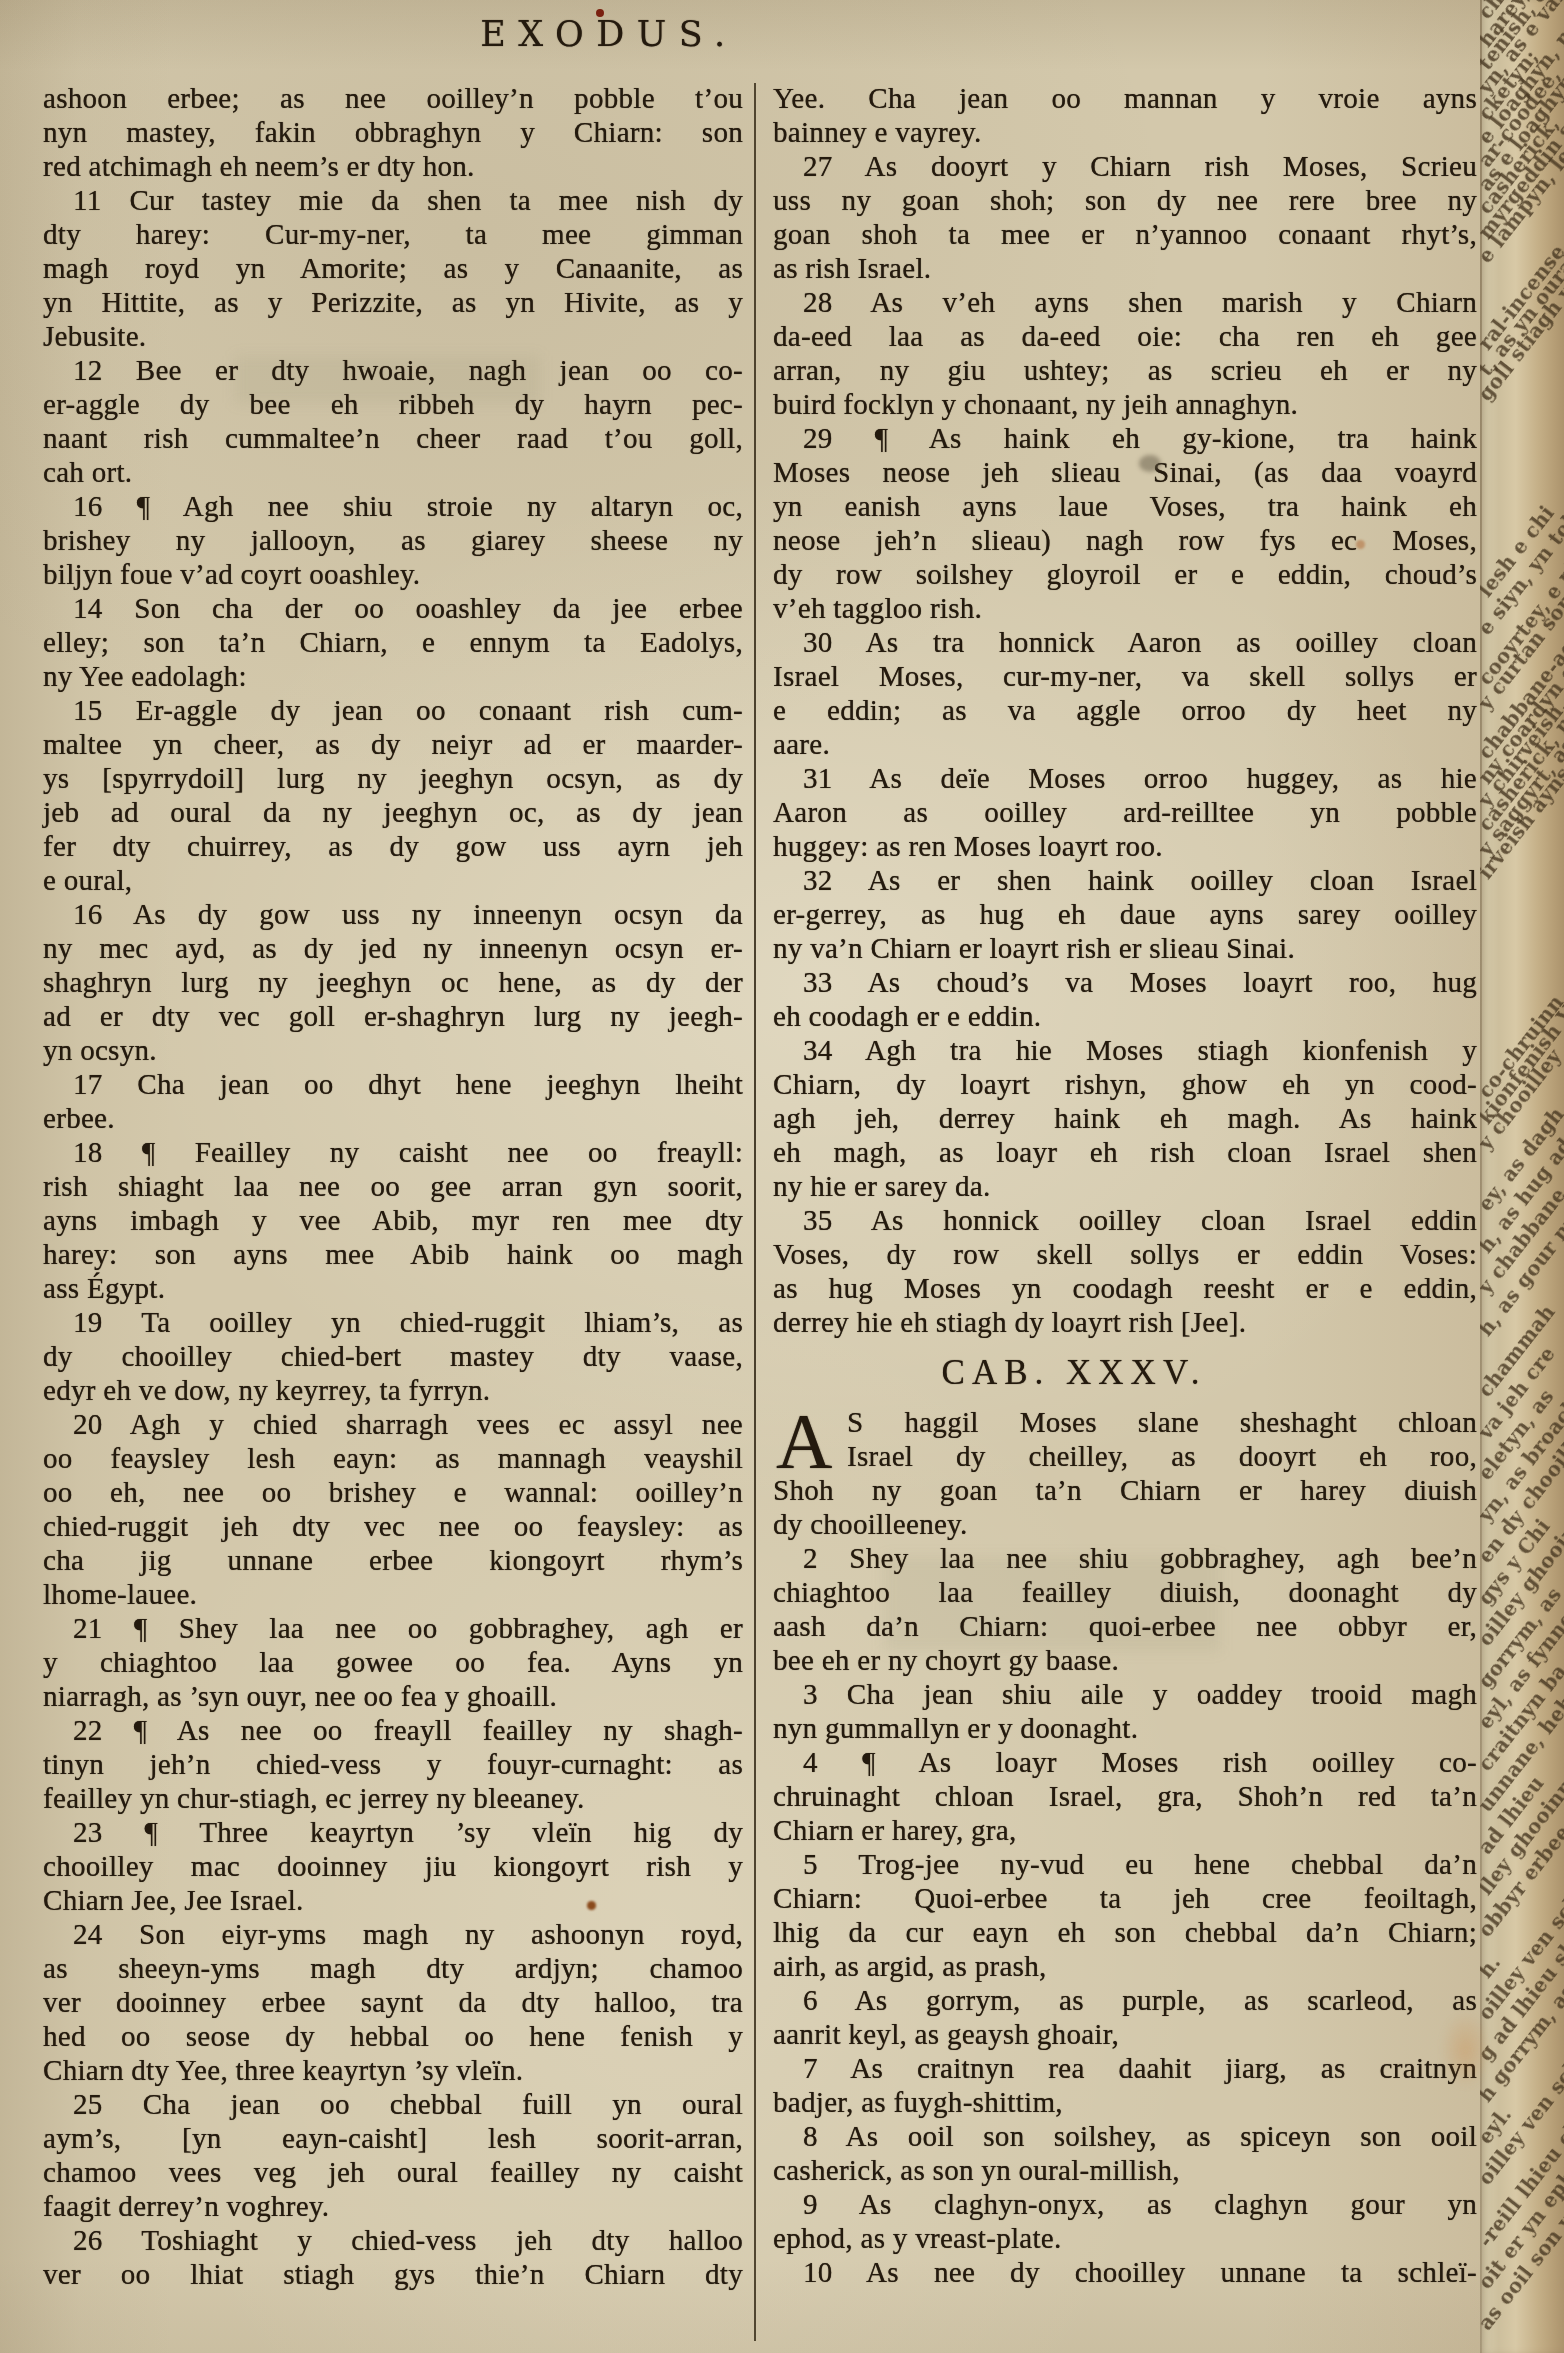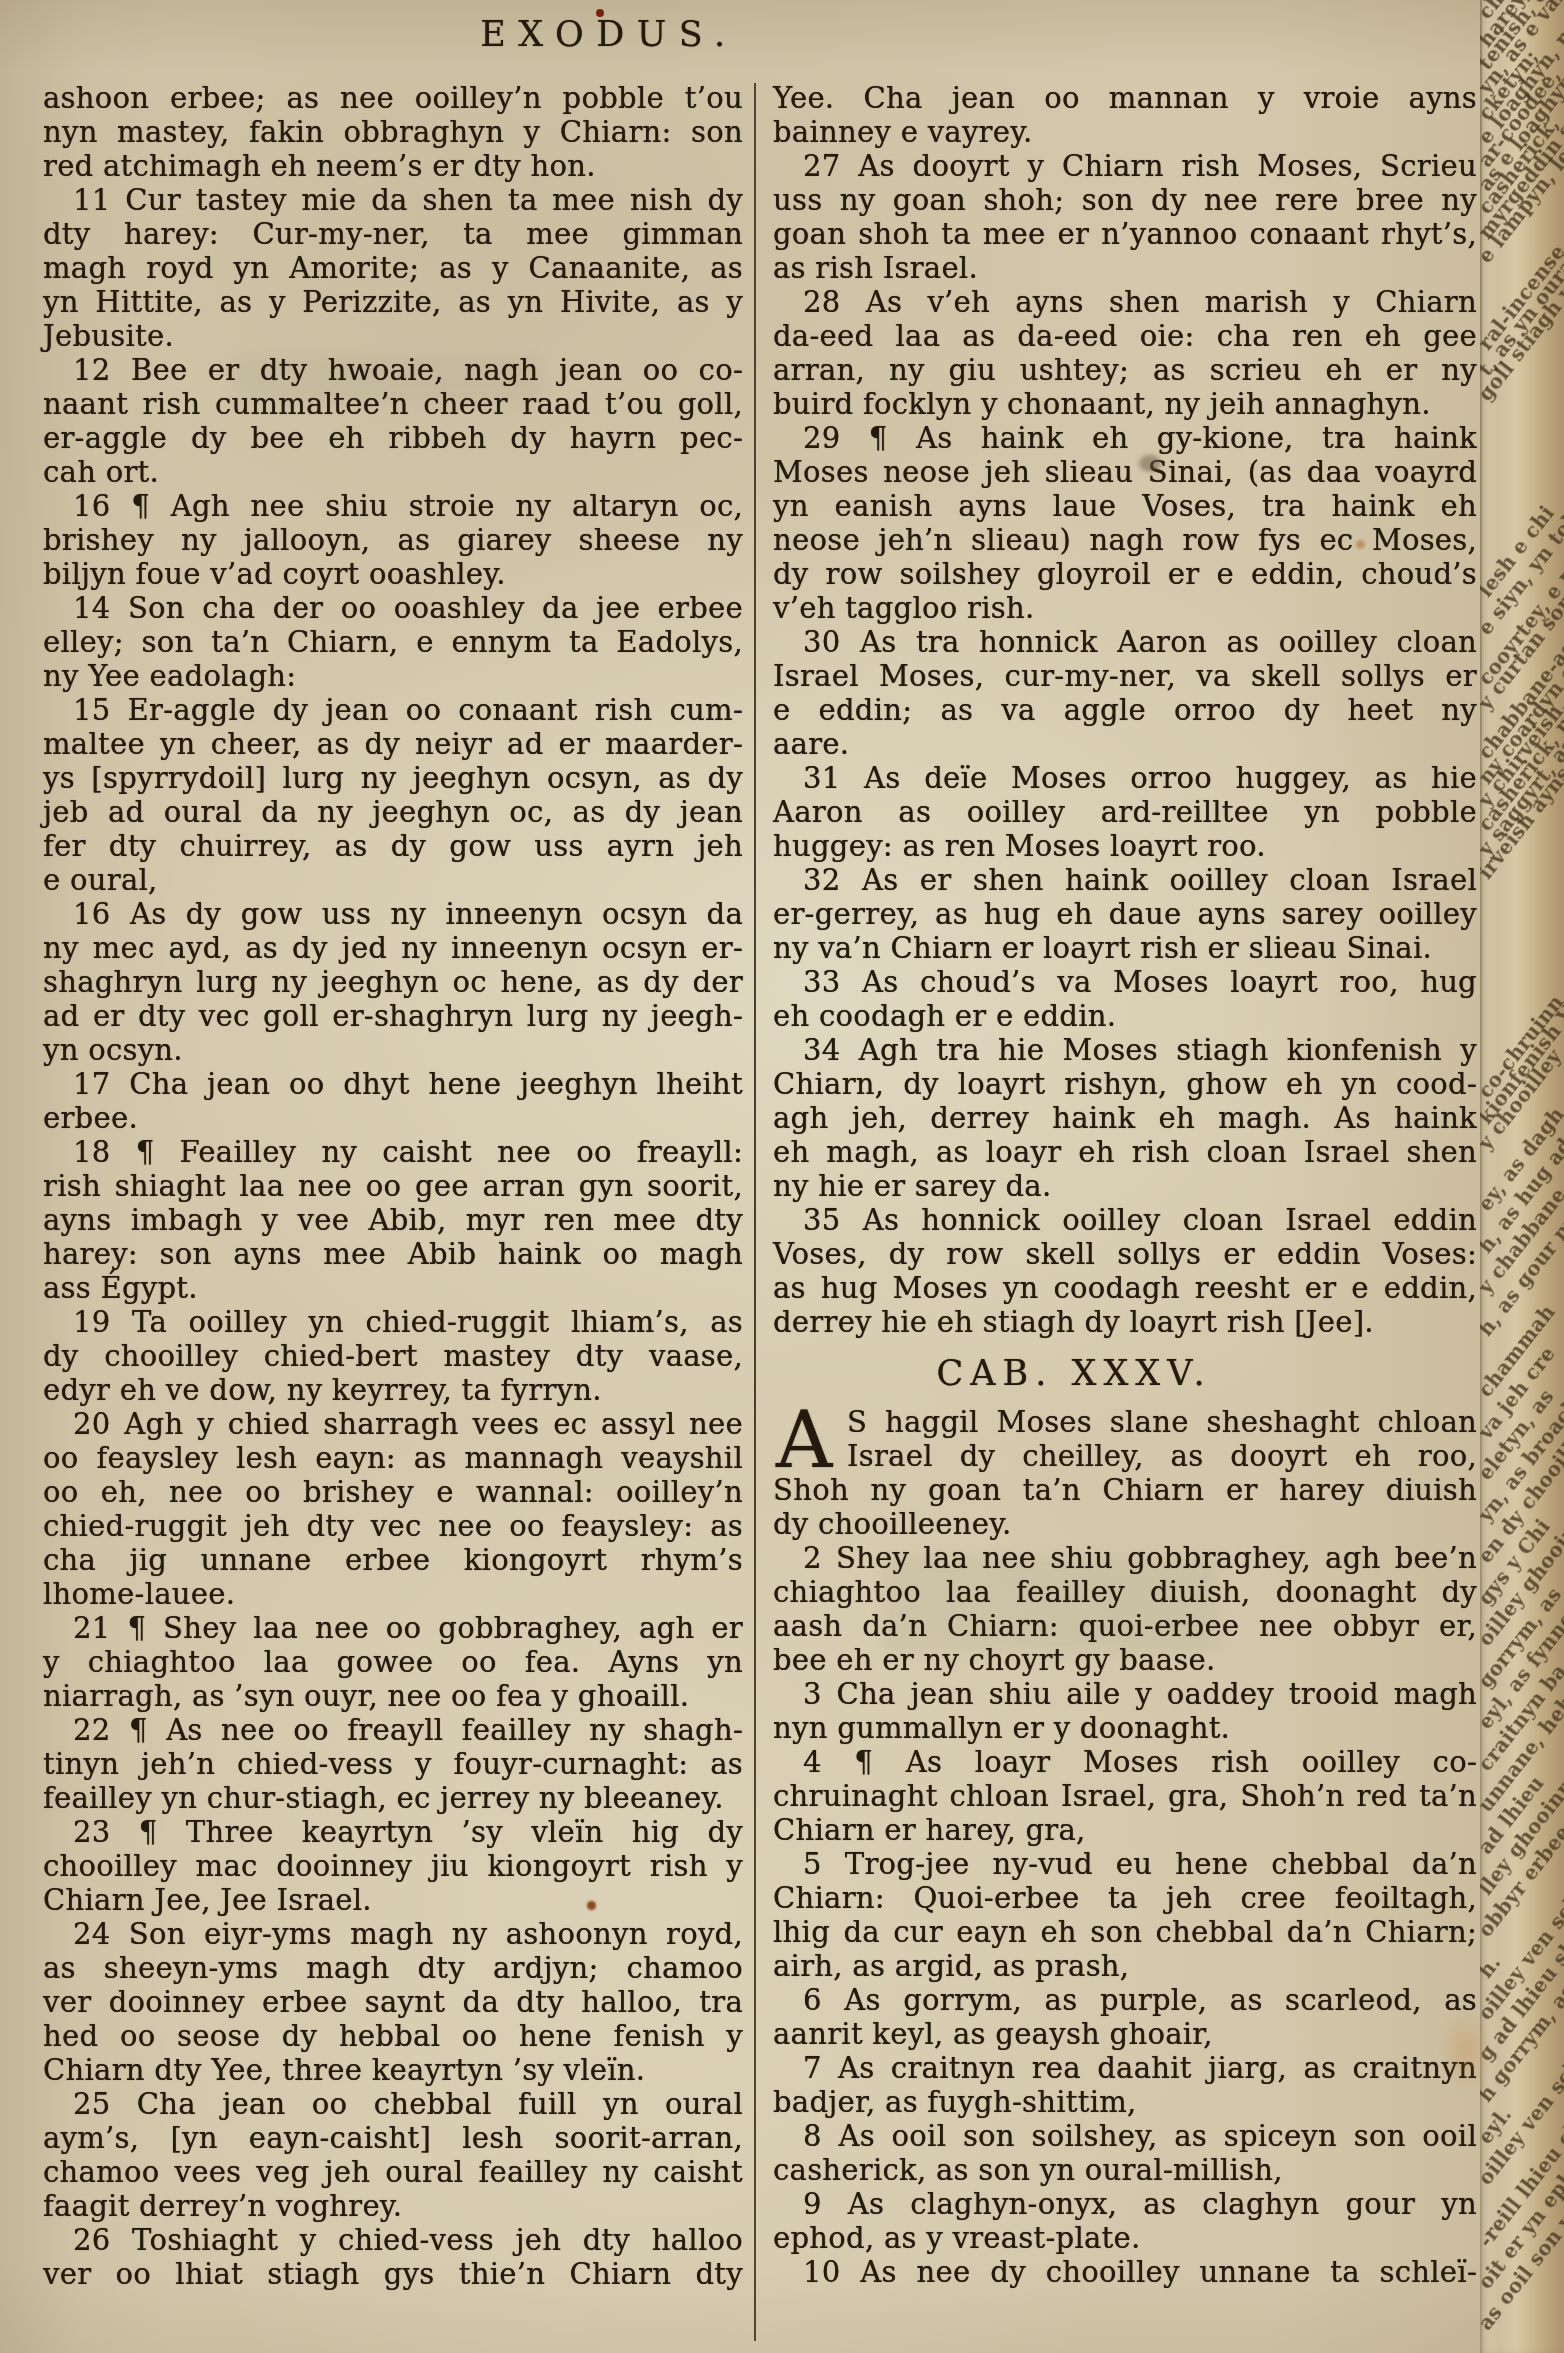--- a/index.html
+++ b/index.html
@@ -15,21 +15,21 @@
       linear-gradient(90deg, rgba(130,110,75,0.20) 0%, rgba(130,110,75,0.05) 5%, rgba(0,0,0,0) 11%, rgba(0,0,0,0) 80%, rgba(150,115,70,0.10) 91%, rgba(150,115,70,0.20) 100%),
       linear-gradient(180deg, rgba(120,100,65,0.16) 0%, rgba(0,0,0,0) 3%, rgba(0,0,0,0) 96%, rgba(140,120,85,0.12) 100%);
     color:#241a0e;
     padding-left:12px;
   }
   .header{
     position:absolute;top:14px;left:0;width:1218px;height:44px;
     text-align:center;font-size:35px;letter-spacing:12.5px;
     color:#241a0e;text-shadow:0 0 1.1px rgba(36,26,14,.75);
   }
-  .col{position:absolute;top:81px;}
+  .col{position:absolute;top:81px;font-family:Liberation Serif, serif;}
   .col.left{left:43px;width:700px;}
   .col.right{left:773px;width:704px;}
   .line{
     height:34px;line-height:34px;font-size:29px;
     text-align:justify;text-align-last:justify;
     white-space:nowrap;overflow:visible;
     letter-spacing:0.3px;
     text-shadow:0 0 0.9px rgba(36,26,14,.65), 0.3px 0.3px 0 rgba(36,26,14,.35);
   }
   .line.vstart{padding-left:30px;}
@@ -89,22 +89,22 @@
   <div class="col left">
       <div class="line">ashoon erbee; as nee ooilley’n pobble t’ou</div>
       <div class="line">nyn mastey, fakin obbraghyn y Chiarn: son</div>
       <div class="line pend">red atchimagh eh neem’s er dty hon.</div>
       <div class="line vstart">11 Cur tastey mie da shen ta mee nish dy</div>
       <div class="line">dty harey: Cur-my-ner, ta mee gimman</div>
       <div class="line">magh royd yn Amorite; as y Canaanite, as</div>
       <div class="line">yn Hittite, as y Perizzite, as yn Hivite, as y</div>
       <div class="line pend">Jebusite.</div>
       <div class="line vstart">12 Bee er dty hwoaie, nagh jean oo co-</div>
+      <div class="line">er-aggle dy bee eh ribbeh dy hayrn pec-</div>
       <div class="line">naant rish cummaltee’n cheer raad t’ou goll,</div>
-      <div class="line">er-aggle dy bee eh ribbeh dy hayrn pec-</div>
       <div class="line pend">cah ort.</div>
       <div class="line vstart">16 ¶ Agh nee shiu stroie ny altaryn oc,</div>
       <div class="line">brishey ny jallooyn, as giarey sheese ny</div>
       <div class="line pend">biljyn foue v’ad coyrt ooashley.</div>
       <div class="line vstart">14 Son cha der oo ooashley da jee erbee</div>
       <div class="line">elley; son ta’n Chiarn, e ennym ta Eadolys,</div>
       <div class="line pend">ny Yee eadolagh:</div>
       <div class="line vstart">15 Er-aggle dy jean oo conaant rish cum-</div>
       <div class="line">maltee yn cheer, as dy neiyr ad er maarder-</div>
       <div class="line">ys [spyrrydoil] lurg ny jeeghyn ocsyn, as dy</div>

